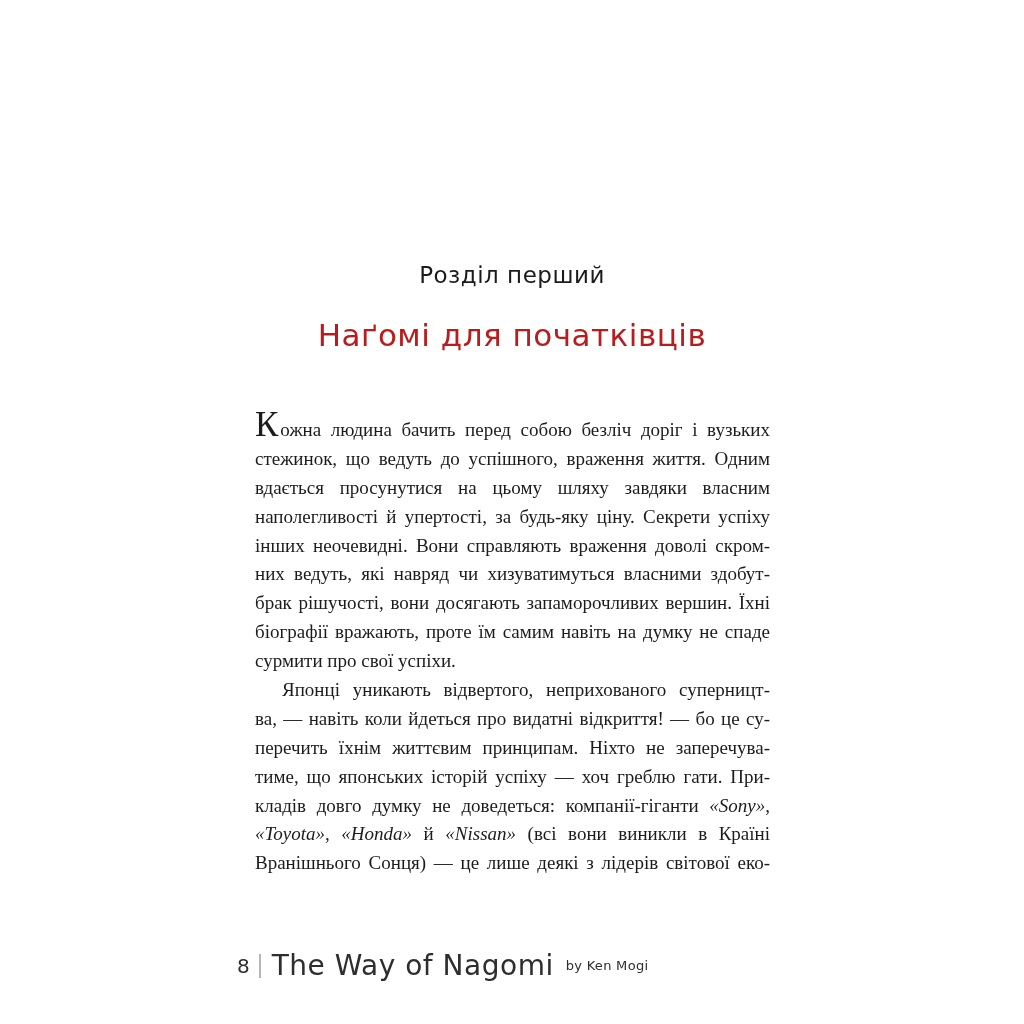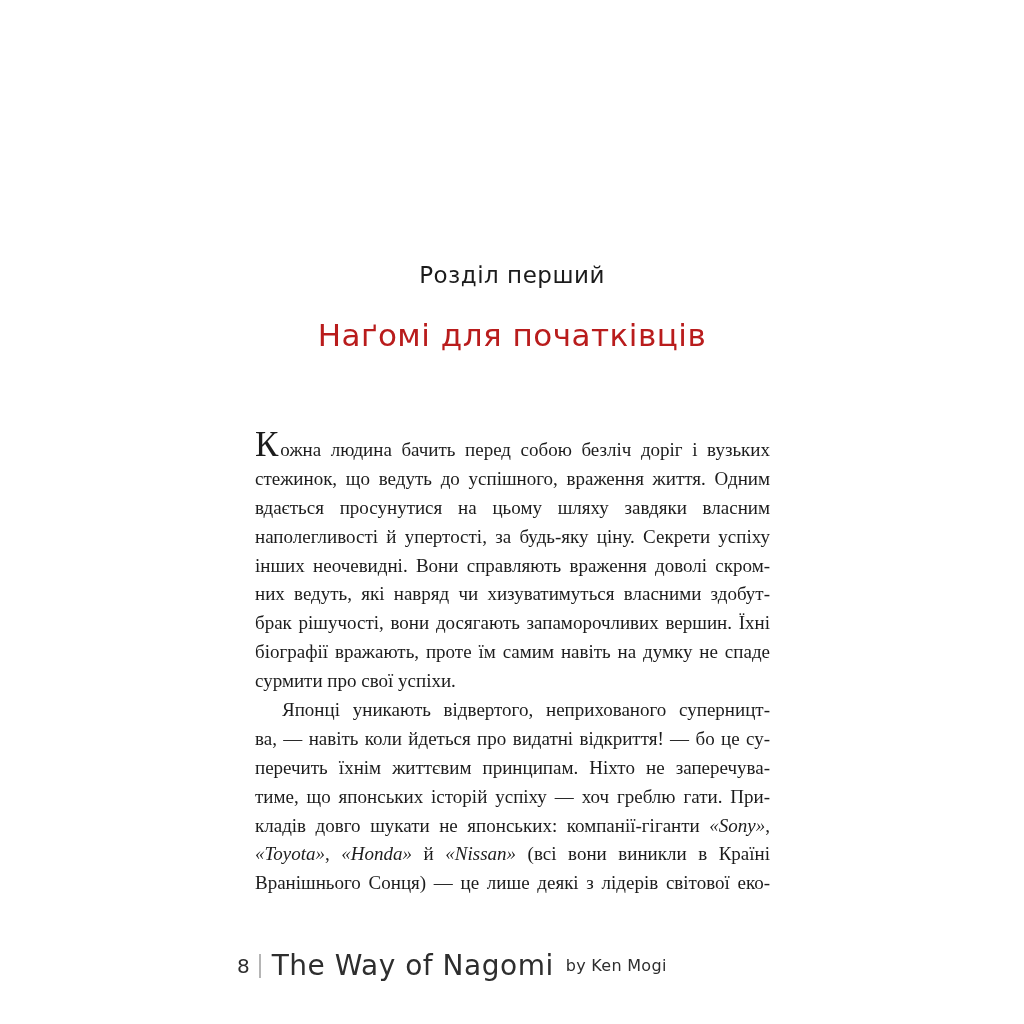--- a/index.html
+++ b/index.html
@@ -28,21 +28,21 @@
     width: 100%;
     text-align: center;
     font-family: "DejaVu Sans", sans-serif;
     font-size: 31px;
     letter-spacing: 0.5px;
     color: #b91c1c;
   }
   .textcol {
     position: absolute;
     left: 255px;
-    top: 436px;
+    top: 416px;
     width: 515px;
   }
   .bline {
     height: 28.9px;
     line-height: 28.9px;
     font-family: "Liberation Serif", "DejaVu Serif", serif;
     font-size: 19px;
     color: #1c1c1c;
     text-align: justify;
     text-align-last: justify;
@@ -66,21 +66,21 @@
     color: #2e2e2e;
   }
   .page-num { font-size: 20px; }
   .footer-divider {
     width: 2px;
     height: 24px;
     background: #b5b5b5;
     margin: 0 11px 0 9px;
   }
   .book-title { font-size: 28px; letter-spacing: 0.5px; }
-  .author { font-size: 16px; margin-left: 12px; letter-spacing: 0.3px; }
+  .author { font-size: 13px; margin-left: 12px; letter-spacing: 0.3px; }
 </style>
 </head>
 <body>
 
 <div class="page">
 
   <div class="chapter-label">Розділ перший</div>
 
   <div class="chapter-title">Наґомі для початківців</div>
 
@@ -96,21 +96,21 @@
       <div class="bline">брак рішучості, вони досягають запаморочливих вершин. Їхні</div>
       <div class="bline">біографії вражають, проте їм самим навіть на думку не спаде</div>
       <div class="bline para-end">сурмити про свої успіхи.</div>
     </div>
 
     <div>
       <div class="bline indent">Японці уникають відвертого, неприхованого суперницт-</div>
       <div class="bline">ва, — навіть коли йдеться про видатні відкриття! — бо це су-</div>
       <div class="bline">перечить їхнім життєвим принципам. Ніхто не заперечува-</div>
       <div class="bline">тиме, що японських історій успіху — хоч греблю гати. При-</div>
-      <div class="bline"><span>кладів довго шукати не японських: компанії-гіганти </span><span class="it">«Sony»</span><span>,</span></div>
+      <div class="bline"><span>кладів довго думку не доведеться: компанії-гіганти </span><span class="it">«Sony»</span><span>,</span></div>
       <div class="bline"><span class="it">«Toyota»</span><span>, </span><span class="it">«Honda»</span><span> й </span><span class="it">«Nissan»</span><span> (всі вони виникли в Країні</span></div>
       <div class="bline">Вранішнього Сонця) — це лише деякі з лідерів світової еко-</div>
     </div>
 
   </div>
 
   <div class="footer">
     <span class="page-num">8</span>
     <span class="footer-divider"></span>
     <span class="book-title">The Way of Nagomi</span>

